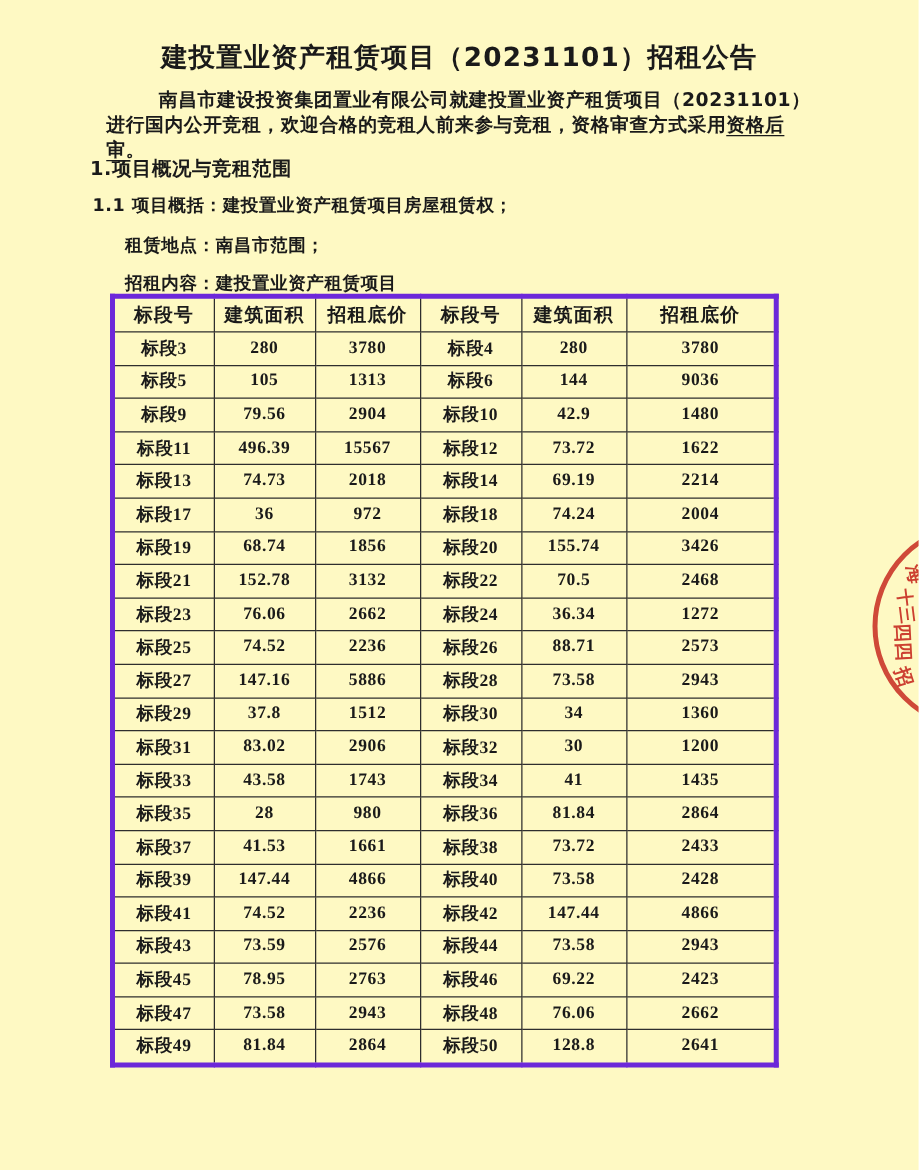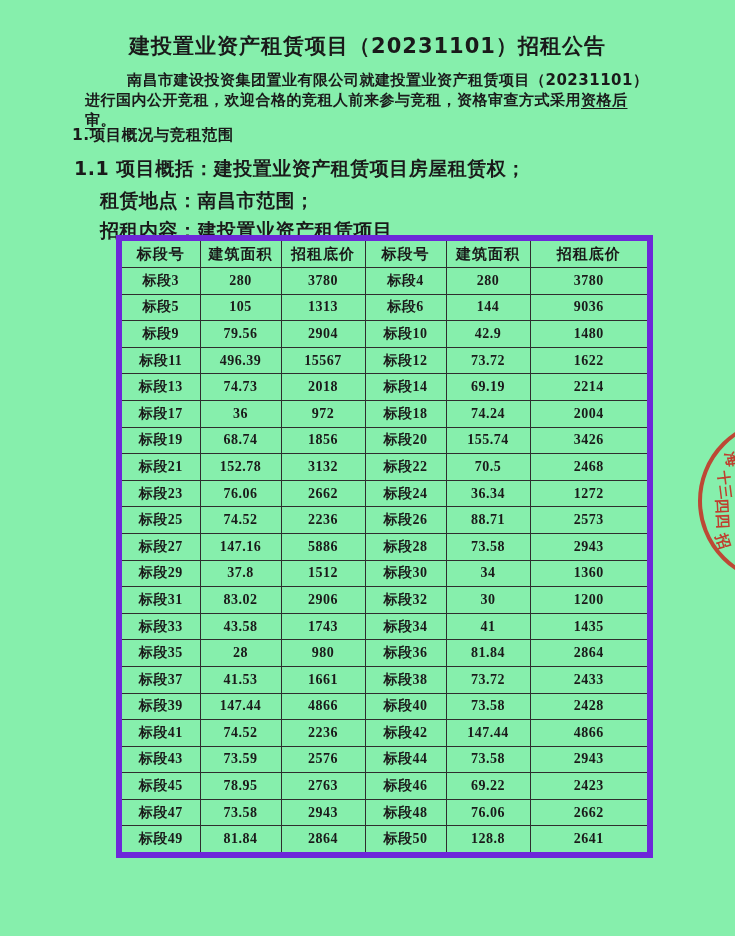--- a/index.html
+++ b/index.html
@@ -1,44 +1,44 @@
 <!DOCTYPE html>
 <html><head>
 <meta charset="utf-8">
 <style>
   html,body{margin:0;padding:0;background:#ffffff;}
   .page{
-    position:relative;width:735px;height:936px;background:#86efac;
+    position:relative;width:735px;height:936px;background:#fef9c3;
     overflow:hidden;color:#1a1a1a;
     font-family:"Liberation Serif","DejaVu Serif",serif;
   }
   .title{
     position:absolute;top:32px;left:0;width:100%;margin:0;
     text-align:center;font-size:21px;font-weight:bold;letter-spacing:1px;
     font-family:"DejaVu Sans","Liberation Sans",sans-serif;
   }
   .intro{
     position:absolute;top:70px;left:85px;width:567px;margin:0;
     font-size:15px;font-weight:bold;line-height:20px;text-indent:42px;
     letter-spacing:0.5px;
     font-family:"DejaVu Sans","Liberation Sans",sans-serif;
   }
   .u{text-decoration:underline;text-underline-offset:3px;}
   .line{
-    position:absolute;font-size:19px;font-weight:bold;letter-spacing:0.5px;
+    position:absolute;font-size:14px;font-weight:bold;letter-spacing:0.5px;
     font-family:"DejaVu Sans","Liberation Sans",sans-serif;white-space:nowrap;
   }
   .h1{top:125px;left:72px;font-size:15.5px;}
   .item11{top:156px;left:74px;}
   .loc{top:188px;left:100px;}
   .cont{top:218px;left:100px;}
   table.lots{
-    position:absolute;top:235px;left:116px;width:531px;
+    position:absolute;top:235px;left:88px;width:531px;
     border-collapse:collapse;table-layout:fixed;
-    border:6px solid #6d28d9;
+    border:4px solid #6d28d9;
   }
   .lots th,.lots td{
     border:1px solid #2e2e2e;text-align:center;vertical-align:middle;
     padding:0;overflow:hidden;white-space:nowrap;
   }
   .lots th{
     height:26px;font-size:15px;font-weight:bold;letter-spacing:1px;
     font-family:"DejaVu Sans","Liberation Sans",sans-serif;
   }
   .lots td{

